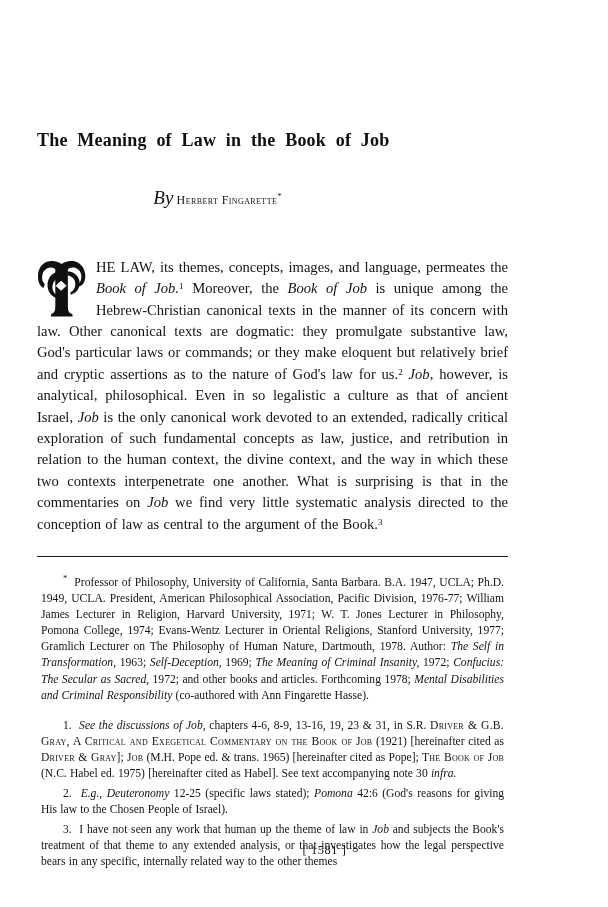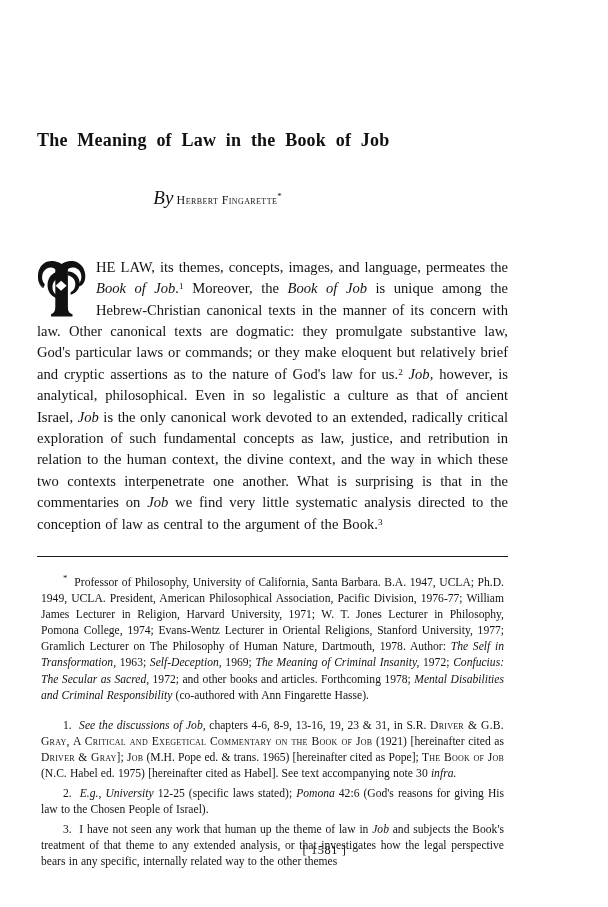--- a/index.html
+++ b/index.html
@@ -175,21 +175,21 @@
         <span>Professor of Philosophy, University of California, Santa Barbara.  B.A. 1947, UCLA; Ph.D. 1949, UCLA.  President, American Philosophical Association, Pacific Division, 1976-77; William James Lecturer in Religion, Harvard University, 1971; W. T. Jones Lecturer in Philosophy, Pomona College, 1974; Evans-Wentz Lecturer in Oriental Religions, Stanford University, 1977; Gramlich Lecturer on The Philosophy of Human Nature, Dartmouth, 1978.  Author:  </span><i>The Self in Transformation,</i><span> 1963; </span><i>Self-Deception,</i><span> 1969; </span><i>The Meaning of Criminal Insanity,</i><span> 1972; </span><i>Confucius:  The Secular as Sacred,</i><span> 1972; and other books and articles.  Forthcoming 1978;  </span><i>Mental Disabilities and Criminal Responsibility</i><span> (co-authored with Ann Fingarette Hasse).</span>
       </p>
 
       <div class="fn-gap"></div>
 
       <p>
         <span class="fn-num">1.</span>&nbsp;&nbsp;<i>See the discussions of </i><i>Job,</i><span> chapters 4-6, 8-9, 13-16, 19, 23 &amp; 31, in S.R. </span><span class="sc">Driver &amp; G.B. Gray, A Critical and Exegetical Commentary on the Book of Job</span><span> (1921) [hereinafter cited as </span><span class="sc">Driver &amp; Gray</span><span>]; </span><span class="sc">Job</span><span> (M.H. Pope ed. &amp; trans. 1965) [hereinafter cited as Pope]; </span><span class="sc">The Book of Job</span><span> (N.C. Habel ed. 1975) [hereinafter cited as Habel].  See text accompanying note 30 </span><i>infra.</i>
       </p>
 
       <p>
-        <span class="fn-num">2.</span>&nbsp;&nbsp;<i>E.g.,</i><span> </span><i>University</i><span> 12-25 (specific laws stated); </span><i>Pomona</i><span> 42:6 (God's reasons for giving His law to the Chosen People of Israel).</span>
+        <span class="fn-num">2.</span>&nbsp;&nbsp;<i>E.g.,</i><span> </span><i>Deuteronomy</i><span> 12-25 (specific laws stated); </span><i>Pomona</i><span> 42:6 (God's reasons for giving His law to the Chosen People of Israel).</span>
       </p>
 
       <p>
         <span class="fn-num">3.</span>&nbsp;&nbsp;<span>I have not seen any work that human up the theme of law in </span><i>Job</i><span> and subjects the Book's treatment of that theme to any extended analysis, or that investigates how the legal perspective bears in any specific, internally related way to the other themes</span>
       </p>
 
     </div>
   </div>
 
   <div class="page-number">[ 1581 ]</div>

